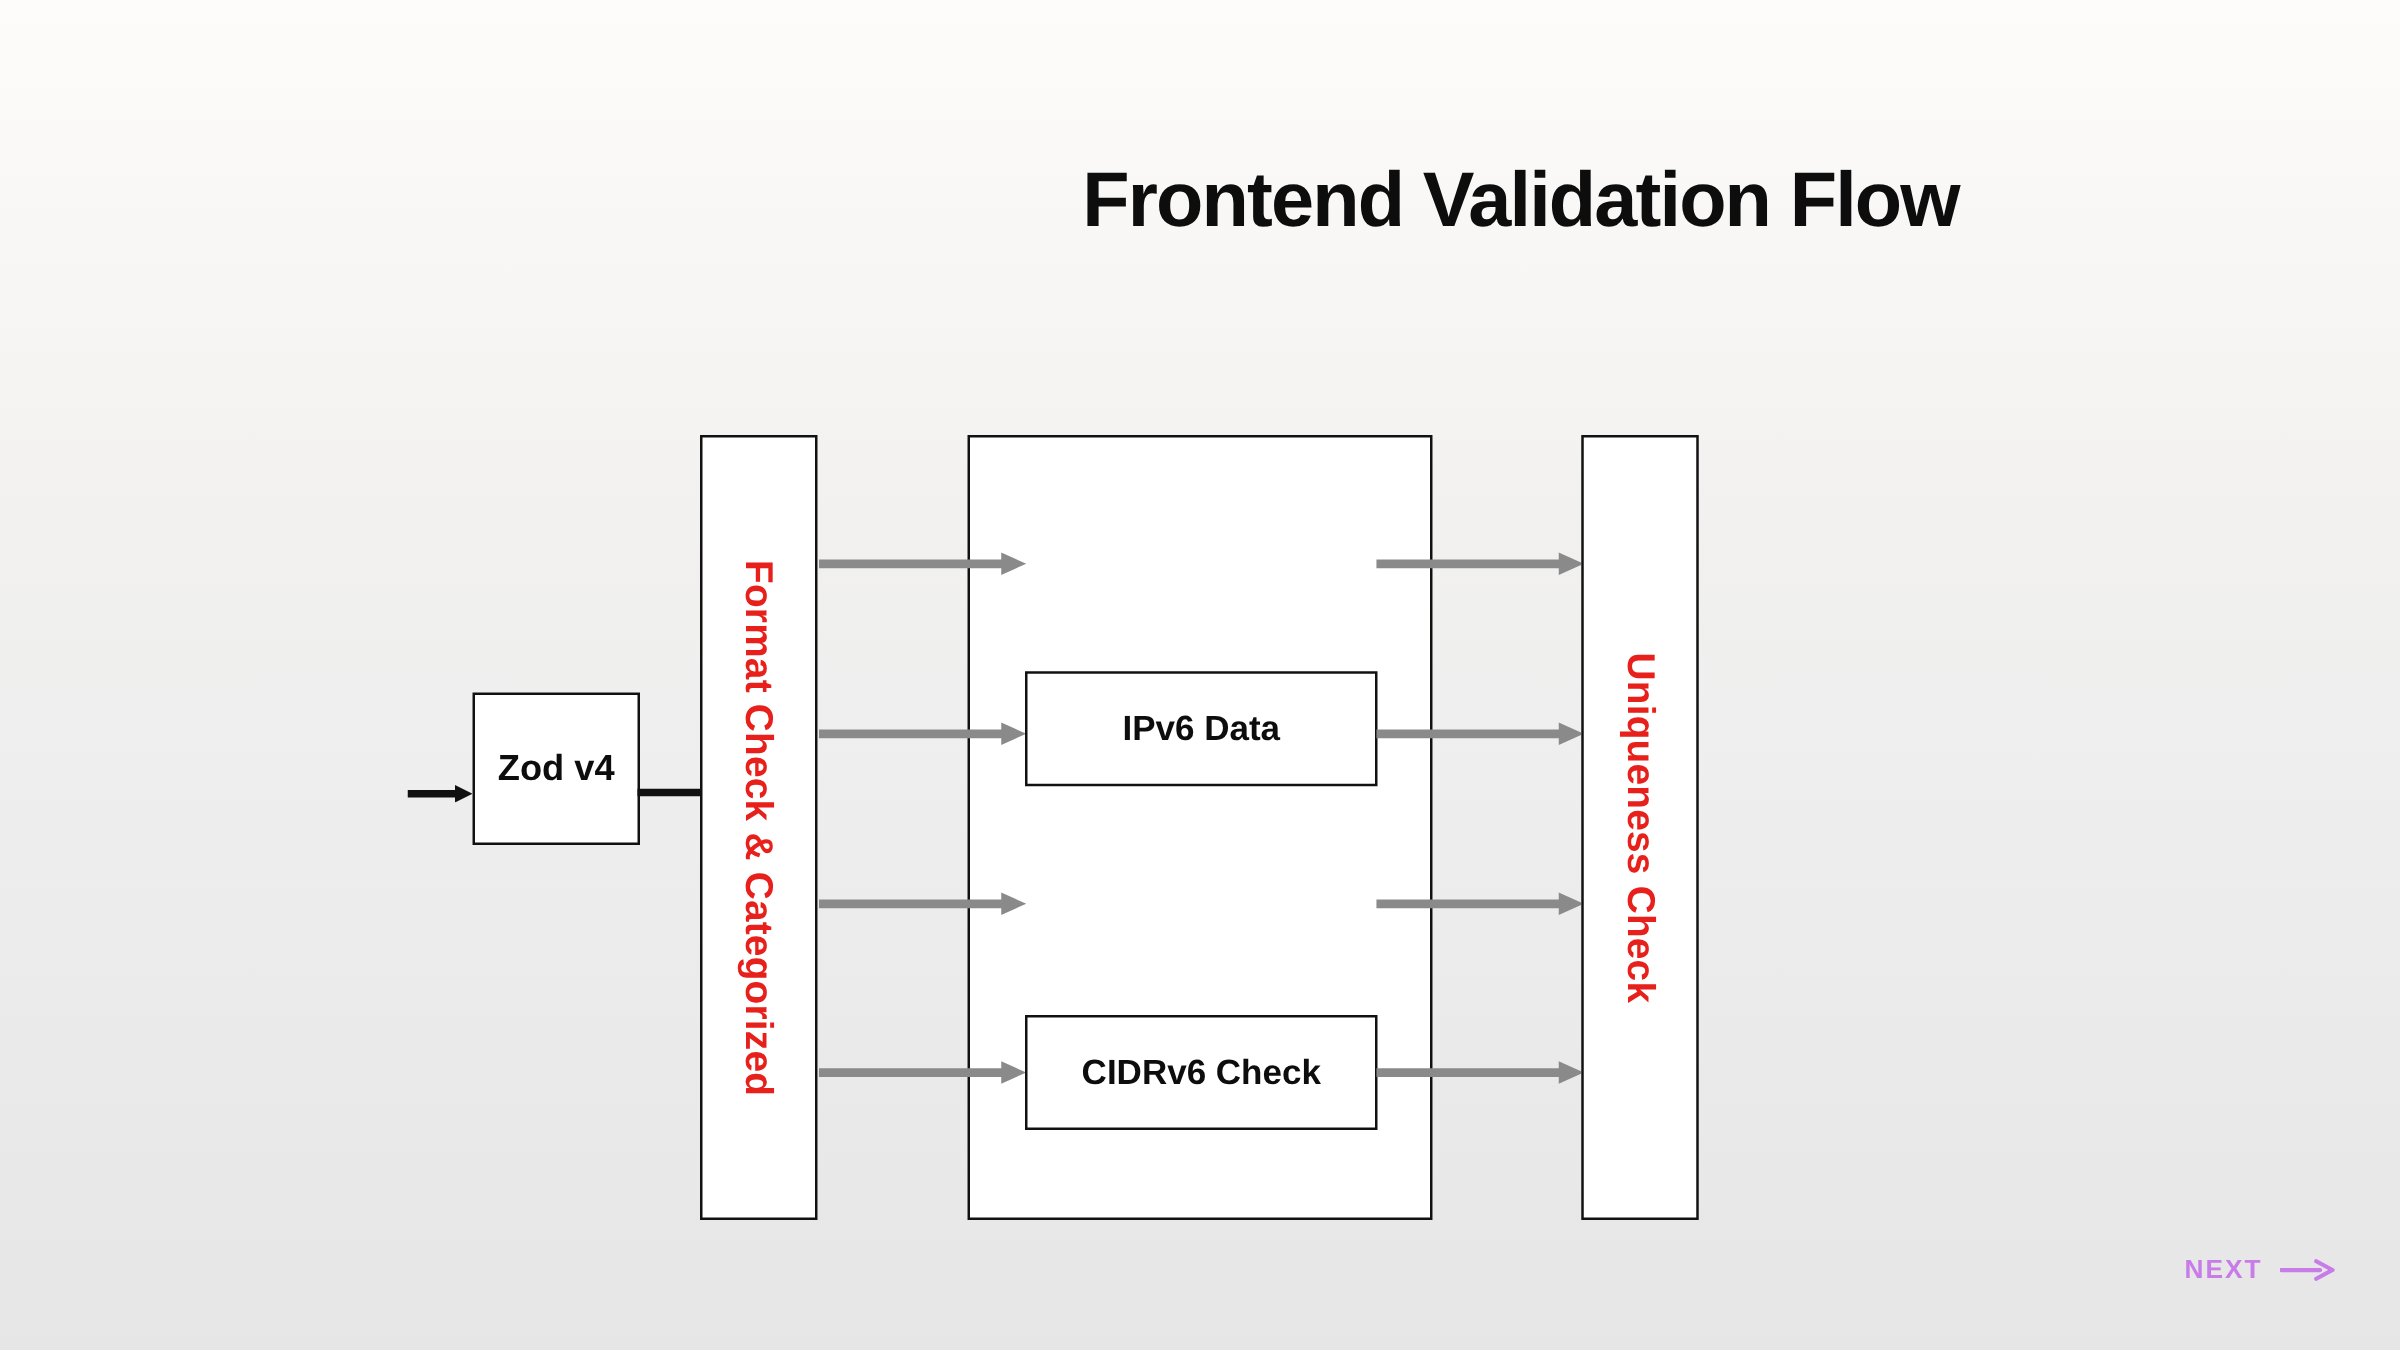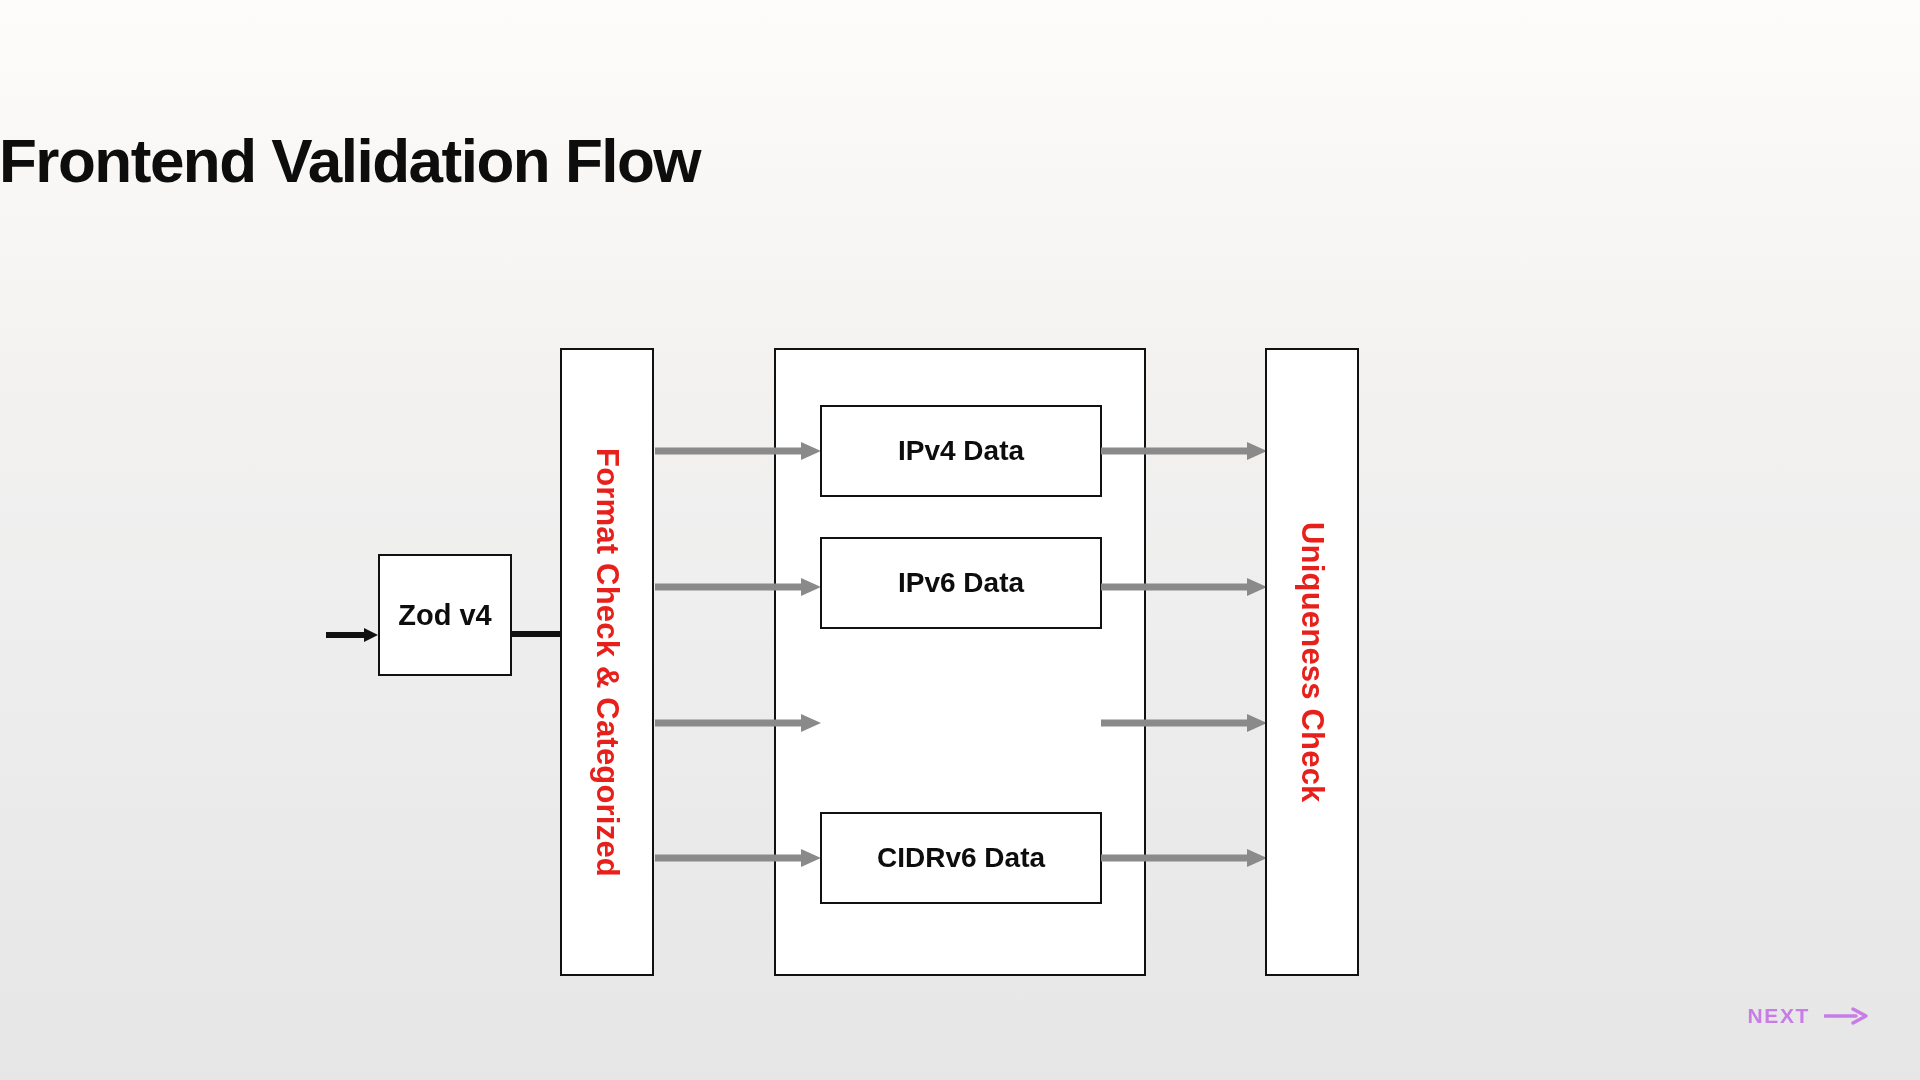--- a/index.html
+++ b/index.html
@@ -25,21 +25,21 @@
     width: 1920px;
     height: 1080px;
   }
 
   
   #title {
     position: absolute;
     left: 0;
     top: 125px;
     width: 1568px;
-    text-align: left;
+    text-align: right;
     font-size: 62px;
     font-weight: 800;
     letter-spacing: -1.5px;
     color: #0d0d0d;
     font-family: "Liberation Sans", sans-serif;
     white-space: nowrap;
   }
   
   #title-inner {
     display: inline-block;
@@ -227,28 +227,25 @@
   </svg>
   <svg class="gray-arrow in r2" viewBox="0 0 166 22" preserveAspectRatio="none">
     <line x1="0" y1="11" x2="150" y2="11" stroke="#8a8a8a" stroke-width="7"></line>
     <polygon points="146,2 166,11 146,20" fill="#8a8a8a"></polygon>
   </svg>
   <svg class="gray-arrow in r3" viewBox="0 0 166 22" preserveAspectRatio="none">
     <line x1="0" y1="11" x2="150" y2="11" stroke="#8a8a8a" stroke-width="7"></line>
     <polygon points="146,2 166,11 146,20" fill="#8a8a8a"></polygon>
   </svg>
 
-  <div class="data-box b0">
-    <span>IPv4 Data</span>
-  </div>
   <div class="data-box b1">
     <span>IPv6 Data</span>
   </div>
   <div class="data-box b3">
-    <span>CIDRv6 Data</span>
+    <span>CIDRv6 Check</span>
   </div>
 
   <svg class="gray-arrow out r0" viewBox="0 0 166 22" preserveAspectRatio="none">
     <line x1="0" y1="11" x2="150" y2="11" stroke="#8a8a8a" stroke-width="7"></line>
     <polygon points="146,2 166,11 146,20" fill="#8a8a8a"></polygon>
   </svg>
   <svg class="gray-arrow out r1" viewBox="0 0 166 22" preserveAspectRatio="none">
     <line x1="0" y1="11" x2="150" y2="11" stroke="#8a8a8a" stroke-width="7"></line>
     <polygon points="146,2 166,11 146,20" fill="#8a8a8a"></polygon>
   </svg>

